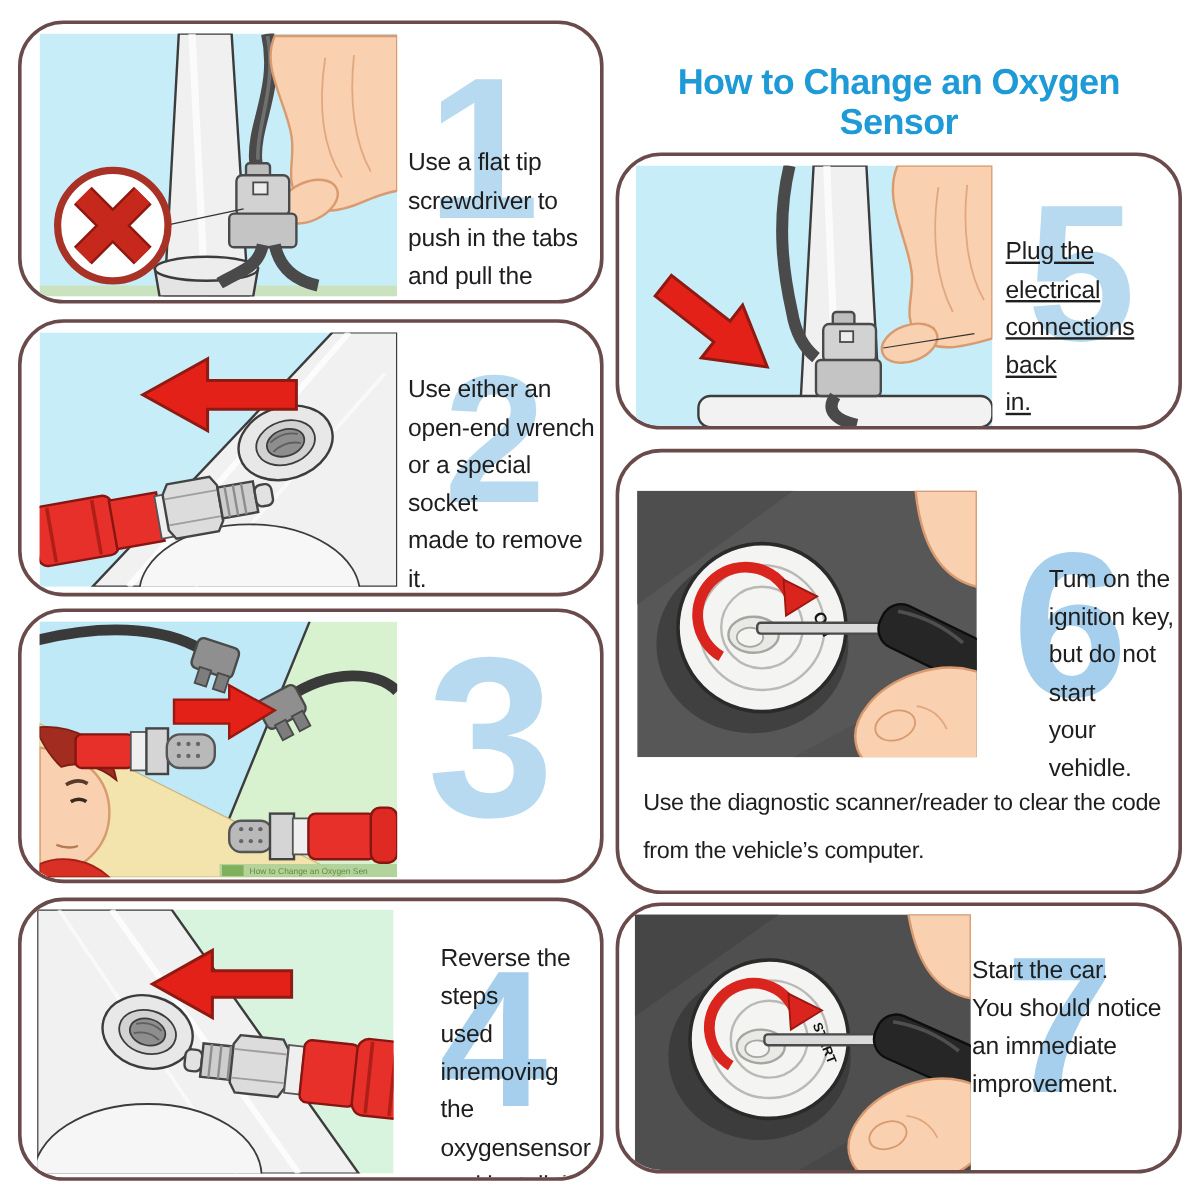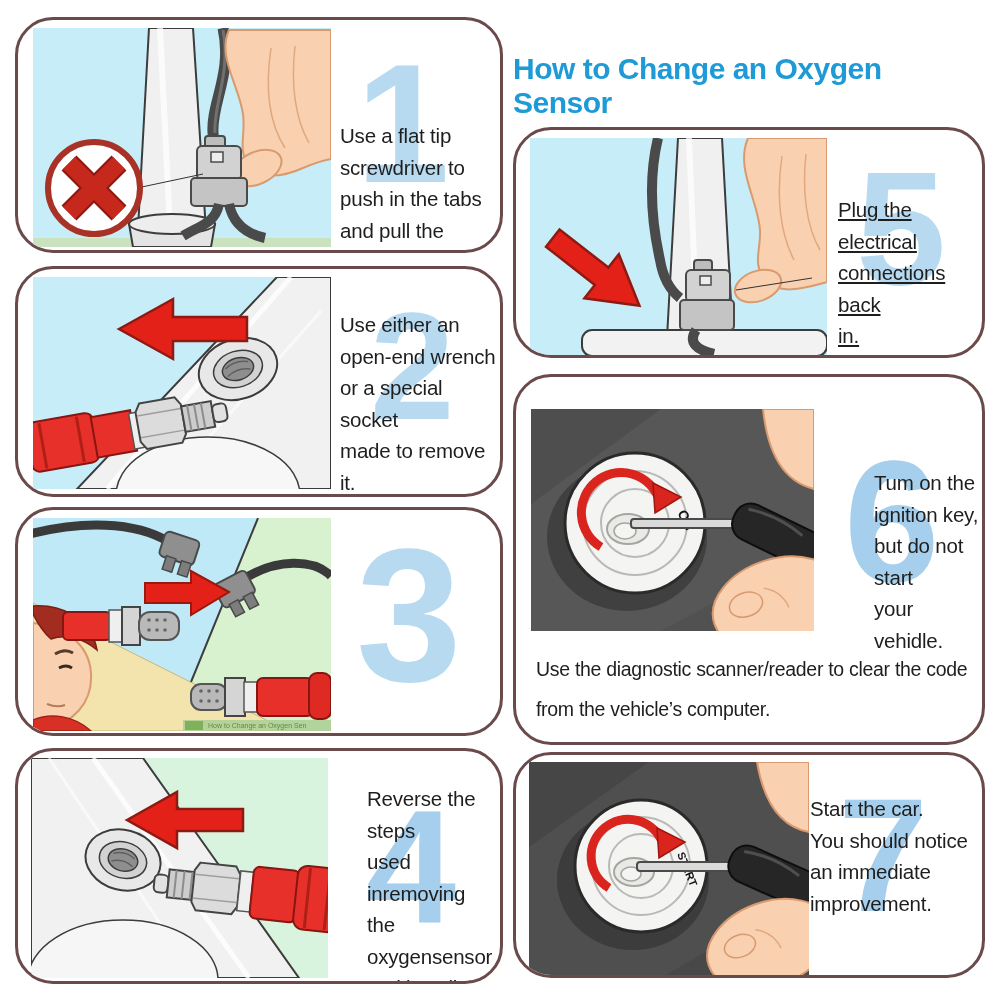--- a/index.html
+++ b/index.html
@@ -15,21 +15,21 @@
   .illus svg{display:block;}
   .steptext{
     position:absolute;z-index:2;font-size:20.5px;line-height:31.5px;
     color:#1e1e1e;white-space:pre-line;letter-spacing:-0.2px;font-weight:500;
   }
   .bignum{
     position:absolute;z-index:1;font-weight:bold;line-height:0.94;
     color:#B7DAF0;user-select:none;
   }
   #title{
-    position:absolute;left:513px;top:52px;width:472px;text-align:left;
+    position:absolute;left:513px;top:52px;width:472px;text-align:center;
     font-size:30px;font-weight:bold;color:#1E9AD6;letter-spacing:-0.5px;z-index:3;
   }
   .note{
     position:absolute;z-index:2;color:#1e1e1e;white-space:pre-line;
     font-size:19.5px;line-height:40px;letter-spacing:-0.3px;font-weight:500;
   }
   
   #panel1{left:15px;top:17px;width:488px;height:236px;}
   #panel2{left:15px;top:266px;width:488px;height:231px;}
   #panel3{left:15px;top:507px;width:488px;height:229px;}

